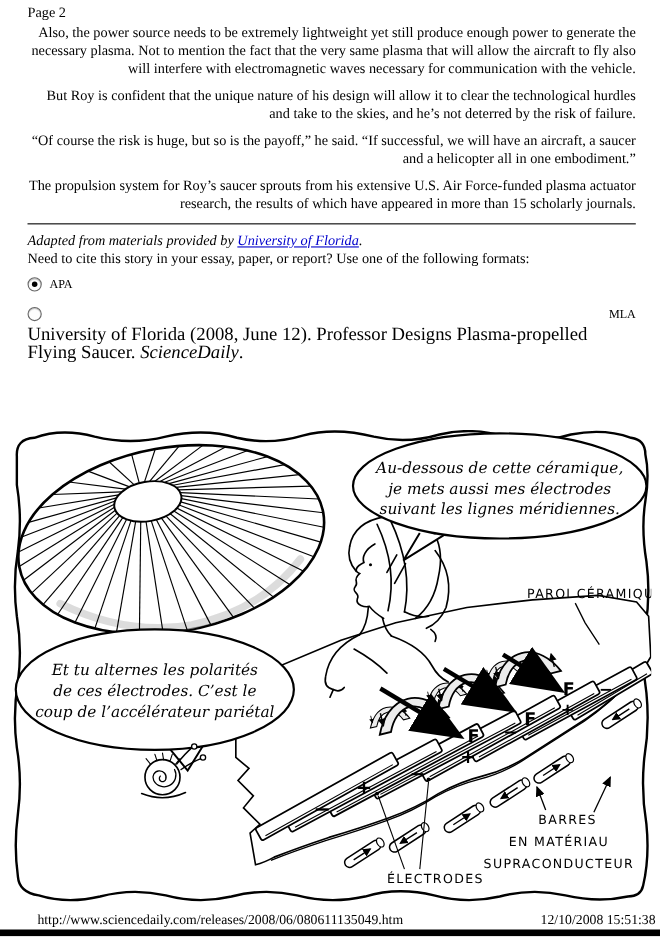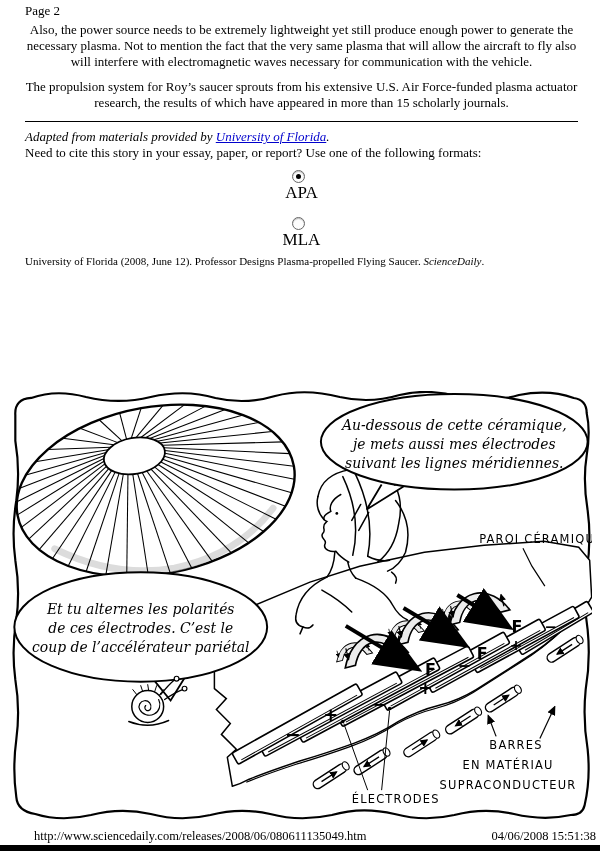--- a/index.html
+++ b/index.html
@@ -1,46 +1,48 @@
 <!DOCTYPE html>
 <html><head>
 <meta charset="utf-8">
 <style>
   html,body{margin:0;padding:0;background:#fff;}
   body{width:600px;height:853px;position:relative;font-family:"Liberation Serif",serif;color:#000;overflow:hidden;}
   .content{position:absolute;left:25px;right:22px;top:3px;}
   .pagenum{font-size:13px;margin:0 0 3px 0;}
-  .para{font-size:13px;line-height:16px;margin:0 0 9px 0;text-align:center;}
+  .para{font-size:13px;line-height:16px;margin:0 0 9px 0;text-align:right;}
   .rule{border:none;border-top:1px solid #000;margin:10px 0 7px 0;}
   .srcline{font-size:13px;line-height:16px;font-style:italic;}
   .srcline a{color:#0000cc;text-decoration:underline;cursor:pointer;}
   .citeprompt{font-size:13px;line-height:16px;}
-  .radiorow{display:flex;align-items:center;font-size:17px;margin-top:9px;flex-direction:column;}
-  .radiorow.second{margin-top:14px;}
+  .radiorow{display:flex;align-items:center;font-size:11px;margin-top:9px;}
+  .radiorow.second{margin-top:14px;justify-content:space-between;}
   .radio{width:11px;height:11px;border:1px solid #666;border-radius:50%;margin-right:7px;position:relative;background:#fdfdfd;box-shadow:inset 0 1px 1px rgba(0,0,0,.25);}
   .radio .dot{position:absolute;left:3px;top:3px;width:5px;height:5px;border-radius:50%;background:#000;}
-  .citation{font-size:11px;line-height:15.5px;margin-top:4px;}
+  .citation{font-size:17px;line-height:15.5px;margin-top:4px;}
   .citation .it{font-style:italic;}
   .cartoon{position:absolute;left:8px;top:391px;width:584px;height:430px;}
   .cartoon svg{display:block;}
   text{fill:#000;}
   .hand{font-family:"DejaVu Serif",serif;font-style:italic;font-size:14px;}
   .caps{font-family:"DejaVu Sans",sans-serif;font-size:11.5px;letter-spacing:1.2px;}
   .sign{font-family:"DejaVu Sans",sans-serif;font-weight:bold;}
   .flabel{font-family:"DejaVu Sans",sans-serif;font-weight:bold;font-size:16px;}
   .footer-url{position:absolute;left:2px;top:829px;font-size:12.5px;margin-left:32px;}
   .footer-date{position:absolute;right:4px;top:829px;font-size:12.5px;}
   .footer-bar{position:absolute;left:0;right:0;top:845px;height:6px;background:#000;}
 </style>
 </head>
 <body>
 
 <div class="content">
   <div class="pagenum">Page 2</div>
   <p class="para">Also, the power source needs to be extremely lightweight yet still produce enough power to generate the necessary plasma. Not to mention the fact that the very same plasma that will allow the aircraft to fly also will interfere with electromagnetic waves necessary for communication with the vehicle.</p>
+  <p class="para">But Roy is confident that the unique nature of his design will allow it to clear the technological hurdles and take to the skies, and he’s not deterred by the risk of failure.</p>
+  <p class="para">“Of course the risk is huge, but so is the payoff,” he said. “If successful, we will have an aircraft, a saucer and a helicopter all in one embodiment.”</p>
   <p class="para">The propulsion system for Roy’s saucer sprouts from his extensive U.S. Air Force-funded plasma actuator research, the results of which have appeared in more than 15 scholarly journals.</p>
 
   <hr class="rule">
 
   <div class="srcline"><span>Adapted from materials provided by </span><a>University of Florida</a><span>.</span></div>
   <div class="citeprompt">Need to cite this story in your essay, paper, or report? Use one of the following formats:</div>
 
   <div class="radiorow">
     <span class="radio">
         <span class="dot"></span>
@@ -270,14 +272,14 @@
     <text class="caps" x="517" y="750" text-anchor="middle">BARRES</text>
     <text class="caps" x="509" y="770" text-anchor="middle">EN MATÉRIAU</text>
     <text class="caps" x="509" y="790" text-anchor="middle">SUPRACONDUCTEUR</text>
     <path d="M497,737 L489,716" stroke="#000" stroke-width="1.2" fill="none" marker-end="url(#mS)"></path>
     <path d="M541,739 L556,707" stroke="#000" stroke-width="1.2" fill="none" marker-end="url(#mS)"></path>
   </g>
 </svg>
 </div>
 
 <div class="footer-url">http://www.sciencedaily.com/releases/2008/06/080611135049.htm</div>
-<div class="footer-date">04/06/2008 15:51:38</div>
+<div class="footer-date">12/10/2008 15:51:38</div>
 <div class="footer-bar"></div>
 
 </body></html>

